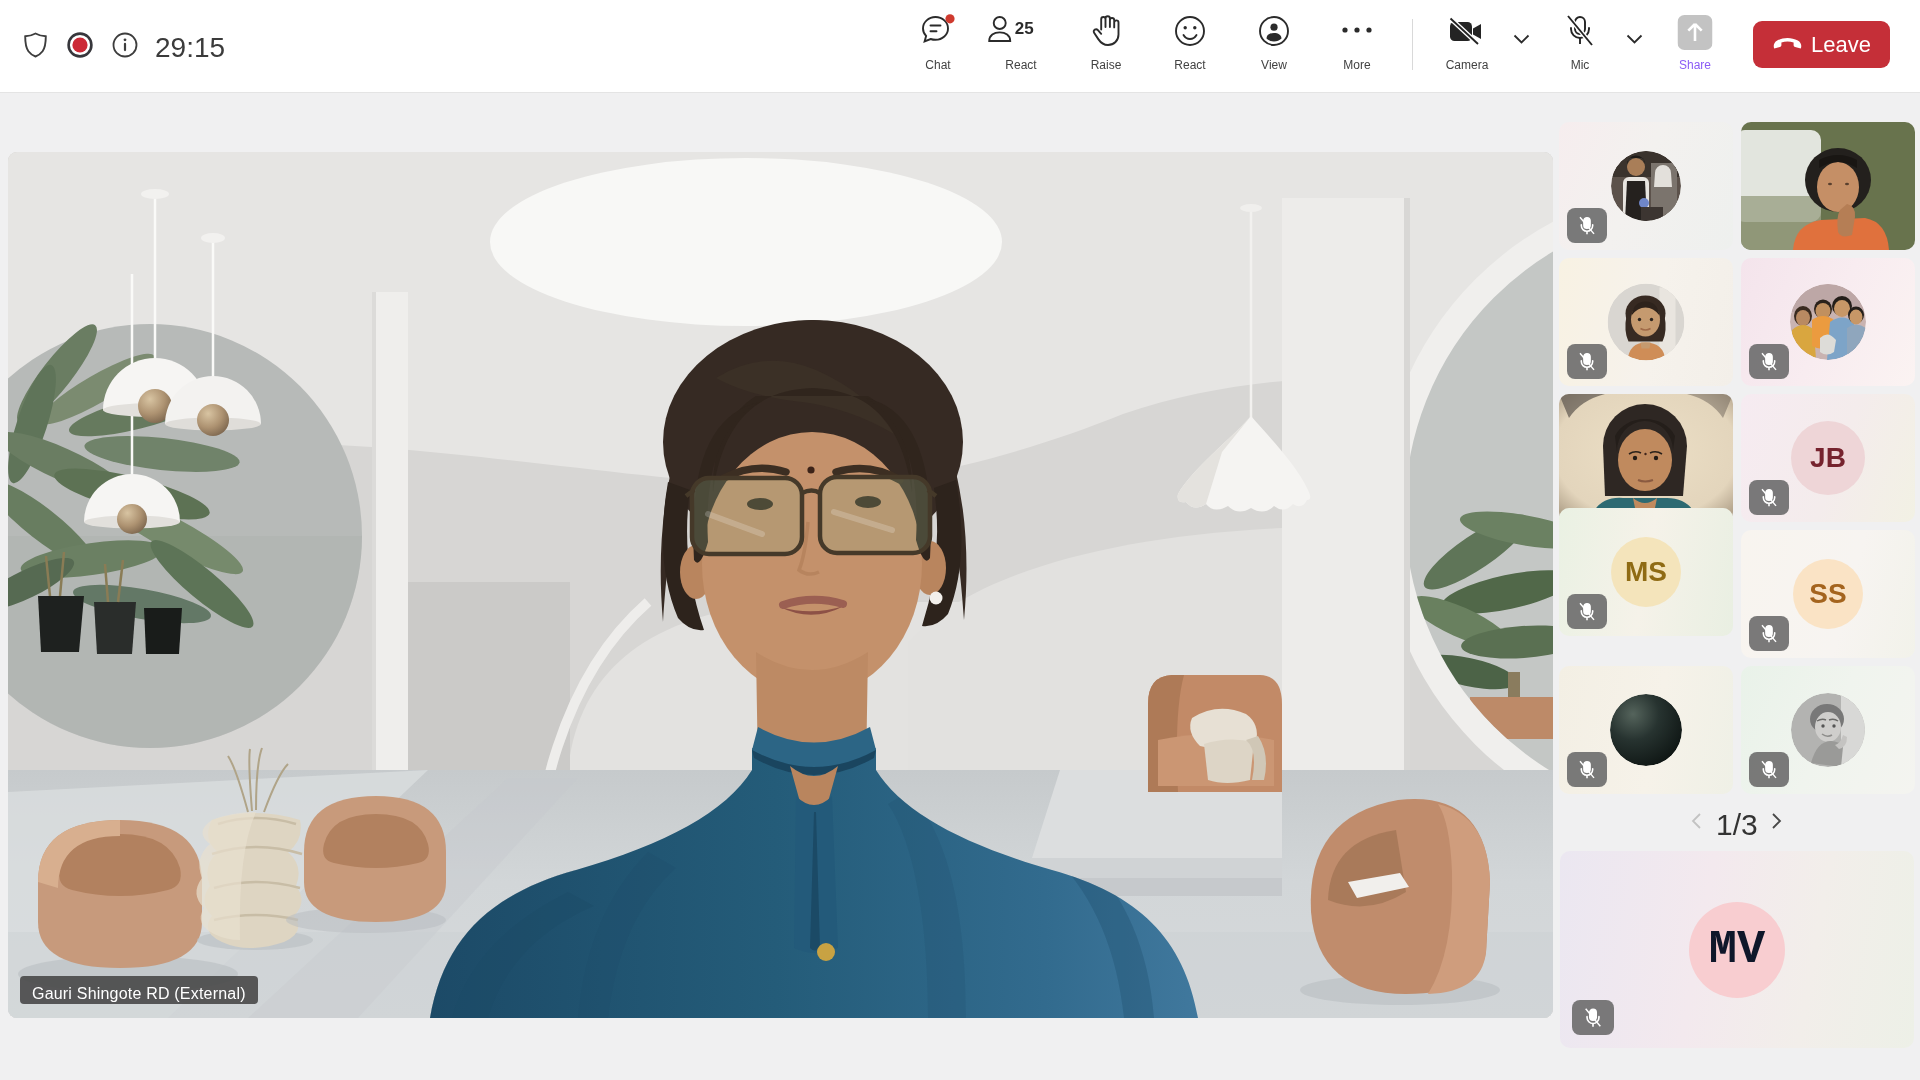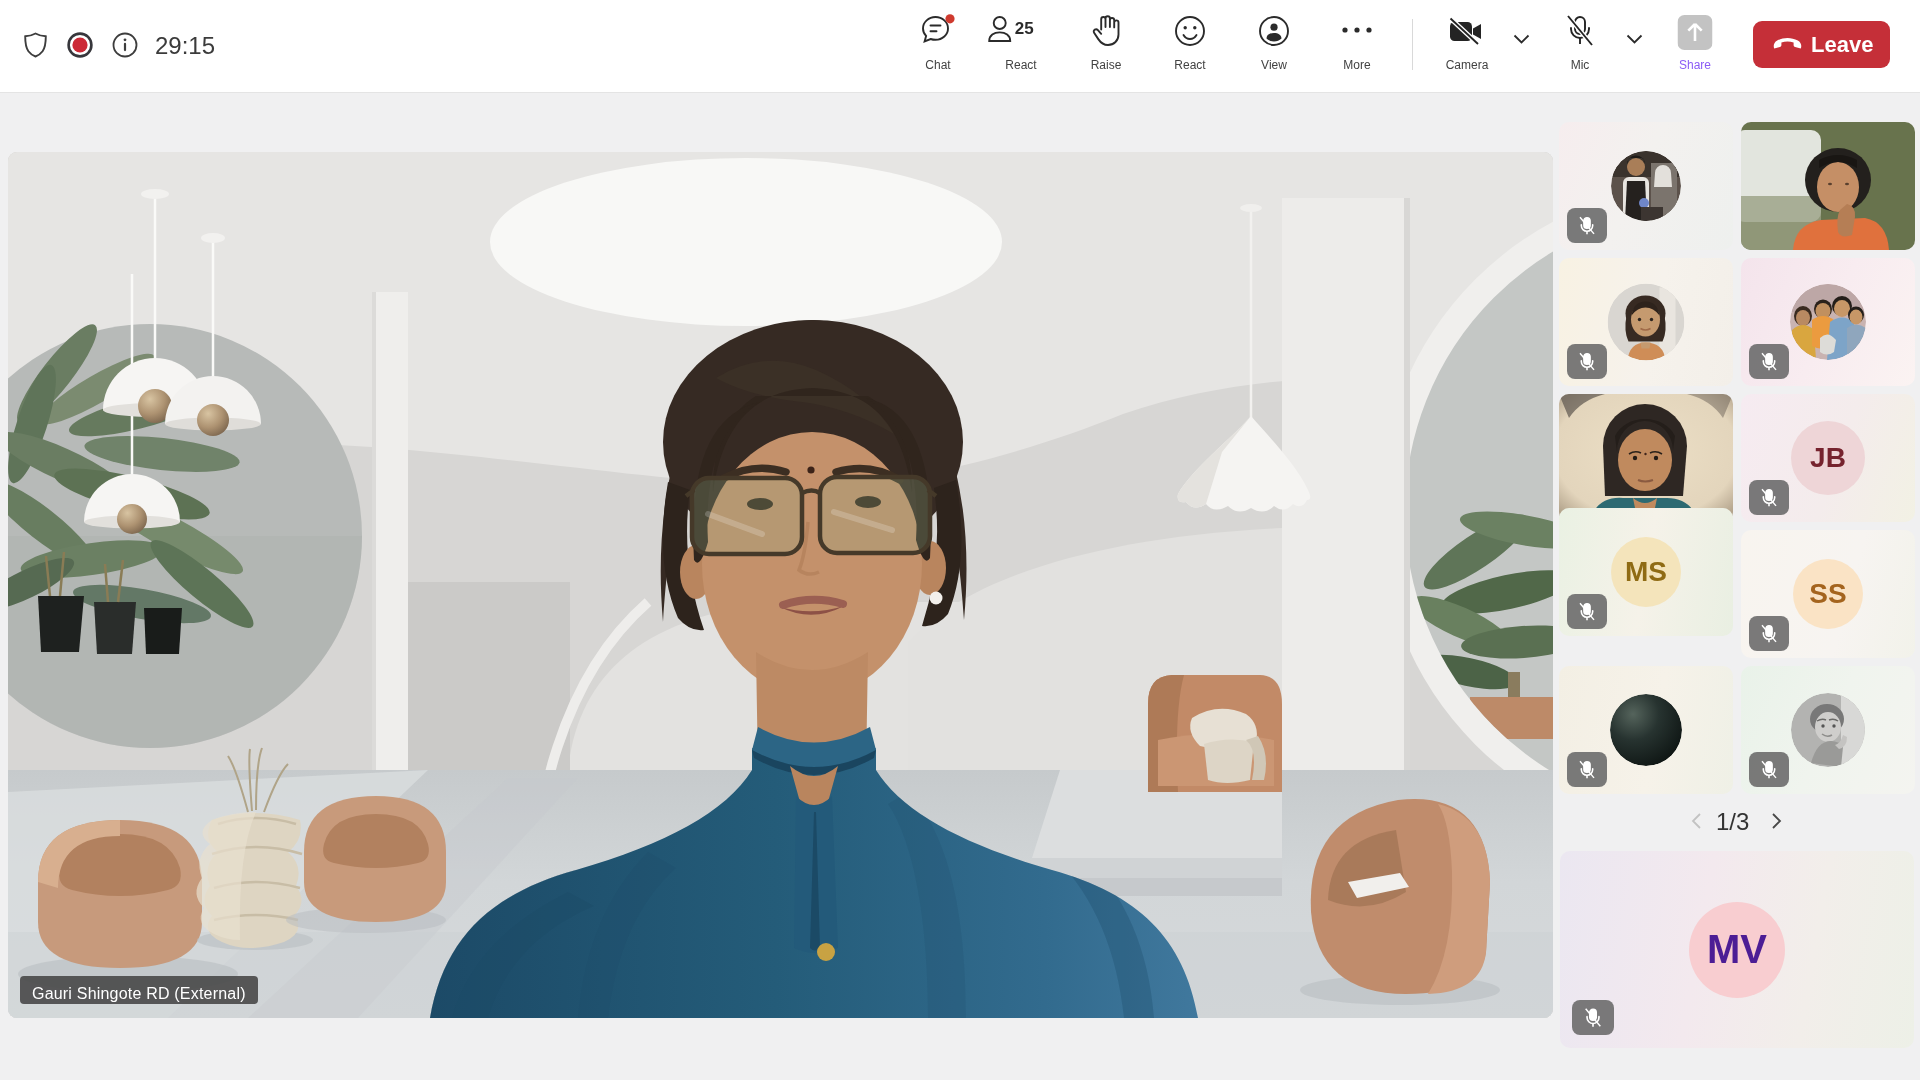--- a/index.html
+++ b/index.html
@@ -34,21 +34,21 @@
   <svg class="abs" style="left:67px;top:32px" width="26" height="26" viewBox="0 0 26 26">
     <circle cx="13" cy="13" r="11.4" fill="none" stroke="#37373c" stroke-width="2.6"></circle>
     <circle cx="13" cy="13" r="7.6" fill="#cc2936"></circle>
   </svg>
 
   <svg class="abs" style="left:112px;top:32px" width="26" height="26" viewBox="0 0 26 26">
     <circle cx="13" cy="13" r="11.5" fill="none" stroke="#3d3d3d" stroke-width="1.8"></circle>
     <circle cx="13" cy="7.8" r="1.4" fill="#3d3d3d"></circle>
     <rect x="11.9" y="10.8" width="2.2" height="8.4" rx="1.1" fill="#3d3d3d"></rect>
   </svg>
-  <div class="abs" style="left:155px;top:32px;font-size:24px;color:#3b3b3b;">29:15</div>
+  <div class="abs" style="left:155px;top:32px;font-size:28px;color:#3b3b3b;">29:15</div>
 
   <div class="tbtn" style="left:908px;width:60px;">
     <svg class="ticon" width="36" height="34" viewBox="0 0 36 34">
       <path d="M15.5 3 C8.6 3 3 8.1 3 14.4 C3 17.3 4.2 19.9 6.1 21.9 L4.6 27.4 L10.6 25 C12.1 25.5 13.8 25.8 15.5 25.8 C22.4 25.8 28 20.7 28 14.4 C28 8.1 22.4 3 15.5 3 Z" fill="none" stroke="#2b2b2b" stroke-width="1.9"></path>
       <path d="M10.5 11.5 H20.5 M10.5 17.3 H16.5" stroke="#2b2b2b" stroke-width="1.9" stroke-linecap="round"></path>
       <circle cx="30" cy="4.8" r="4.6" fill="#cf3a2e"></circle>
     </svg>
     <div class="tlabel">Chat</div>
   </div>
 
@@ -130,21 +130,21 @@
       <rect x="0" y="0" width="35" height="35" rx="7" fill="#c3c3c3"></rect>
       <path d="M17.5 26 V10 M17.5 9 L10.8 15.7 M17.5 9 L24.2 15.7" stroke="#ffffff" stroke-width="2.6" fill="none"></path>
     </svg>
     <div class="tlabel" style="color:#8b5cf6;">Share</div>
   </div>
 
   <div class="abs" style="left:1753px;top:21px;width:137px;height:47px;border-radius:9px;background:#c52f38;">
     <svg class="abs" style="left:19px;top:15px" width="31" height="17" viewBox="0 0 31 17">
       <path d="M2.2 12.5 C1 9.5 2.1 6.3 5.2 4.6 C11.5 1.1 19.5 1.1 25.8 4.6 C28.9 6.3 30 9.5 28.8 12.5 L23.1 10.9 C22.2 10.6 21.6 9.8 21.6 8.9 L21.6 6.5 C17.6 5.2 13.4 5.2 9.4 6.5 L9.4 8.9 C9.4 9.8 8.8 10.6 7.9 10.9 Z" fill="#ffffff"></path>
     </svg>
-    <div class="abs" style="left:58px;top:11px;font-size:22px;font-weight:700;color:#ffffff;">Leave</div>
+    <div class="abs" style="left:58px;top:11px;font-size:22px;font-weight:400;color:#ffffff;">Leave</div>
   </div>
 </div>
 
 <div class="abs" style="left:8px;top:152px;width:1545px;height:866px;border-radius:9px;overflow:hidden;background:#d8d7d5;">
   <svg width="1545" height="866" viewBox="0 0 1545 866">
     <defs>
       <radialGradient id="ball" cx="35%" cy="30%" r="80%">
         <stop offset="0%" stop-color="#d8c4a2"></stop>
           <stop offset="55%" stop-color="#ad9271"></stop>
           <stop offset="100%" stop-color="#77614a"></stop>
@@ -584,27 +584,27 @@
           <line x1="12" y1="18" x2="12" y2="21.5"></line>
           <line x1="4" y1="2" x2="20" y2="21" stroke-width="1.6"></line>
         </g>
       </svg>
     </div>
 </div>
 
 <svg class="abs" style="left:1688px;top:812px" width="17" height="18" viewBox="0 0 17 18">
   <path d="M12 2 L5 9 L12 16" fill="none" stroke="#c2c2c2" stroke-width="1.8"></path>
 </svg>
-<div class="abs" style="left:1716px;top:808px;font-size:24px;color:#333333;">1/3</div>
+<div class="abs" style="left:1716px;top:808px;font-size:30px;color:#333333;">1/3</div>
 <svg class="abs" style="left:1768px;top:812px" width="17" height="18" viewBox="0 0 17 18">
   <path d="M5 2 L12 9 L5 16" fill="none" stroke="#484848" stroke-width="1.8"></path>
 </svg>
 
 <div class="tile" style="left:1560px;top:851px;width:354px;height:197px;background:linear-gradient(100deg,#ebe7f1 0%,#f3e9ee 40%,#f2eeea 70%,#edf0e7 100%);">
-  <div class="init" style="width:96px;height:96px;background:#f8cdd0;color:#4c1d95;font-size:40px;">MV</div>
+  <div class="init" style="width:96px;height:96px;background:#f8cdd0;color:#0f172a;font-size:47px;font-family:Liberation Mono, monospace;">MV</div>
   <div class="mic" style="left:12px;bottom:13px;width:42px;height:35px;">
       <svg width="22" height="23" viewBox="0 0 24 24">
         <g stroke="#ffffff" fill="none" stroke-width="1.8">
           <rect x="8.5" y="2.5" width="7" height="12" rx="3.5" fill="#ffffff"></rect>
           <path d="M5.5 10.5 v1 c0 3.6 2.9 6.5 6.5 6.5 c3.6 0 6.5 -2.9 6.5 -6.5 v-1" stroke-linecap="round"></path>
           <line x1="12" y1="18" x2="12" y2="21.5"></line>
           <line x1="4" y1="2" x2="20" y2="21" stroke-width="1.6"></line>
         </g>
       </svg>
     </div>

